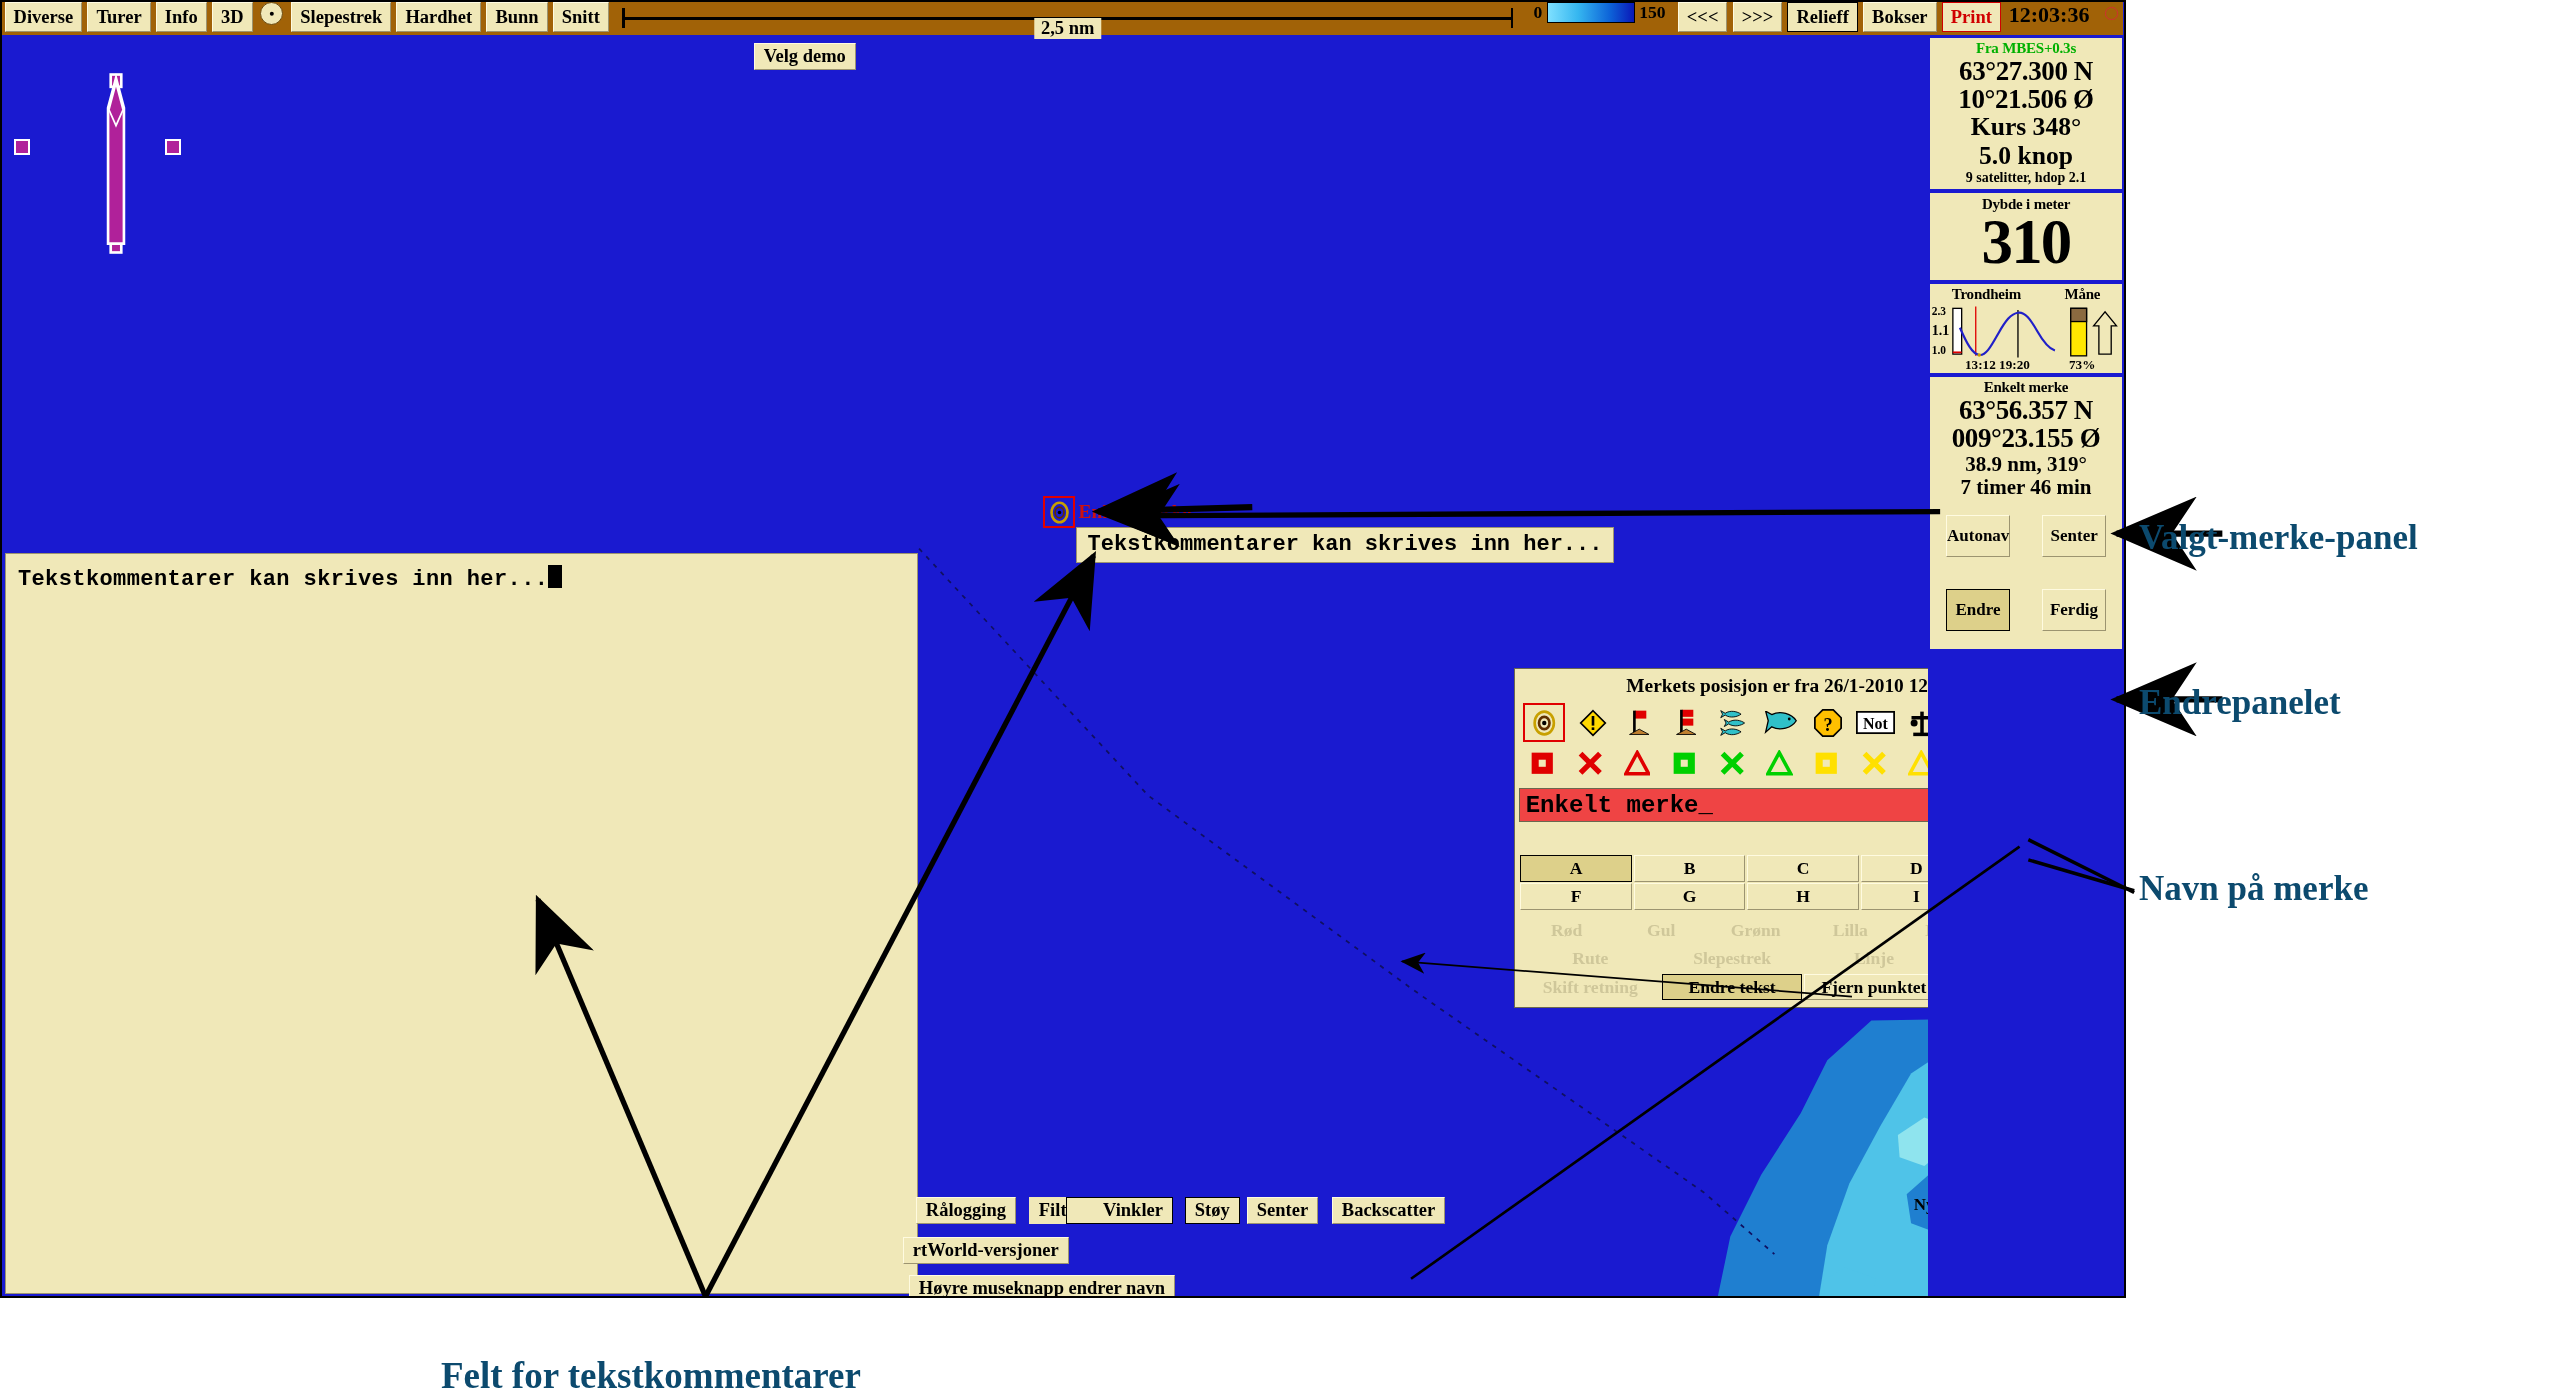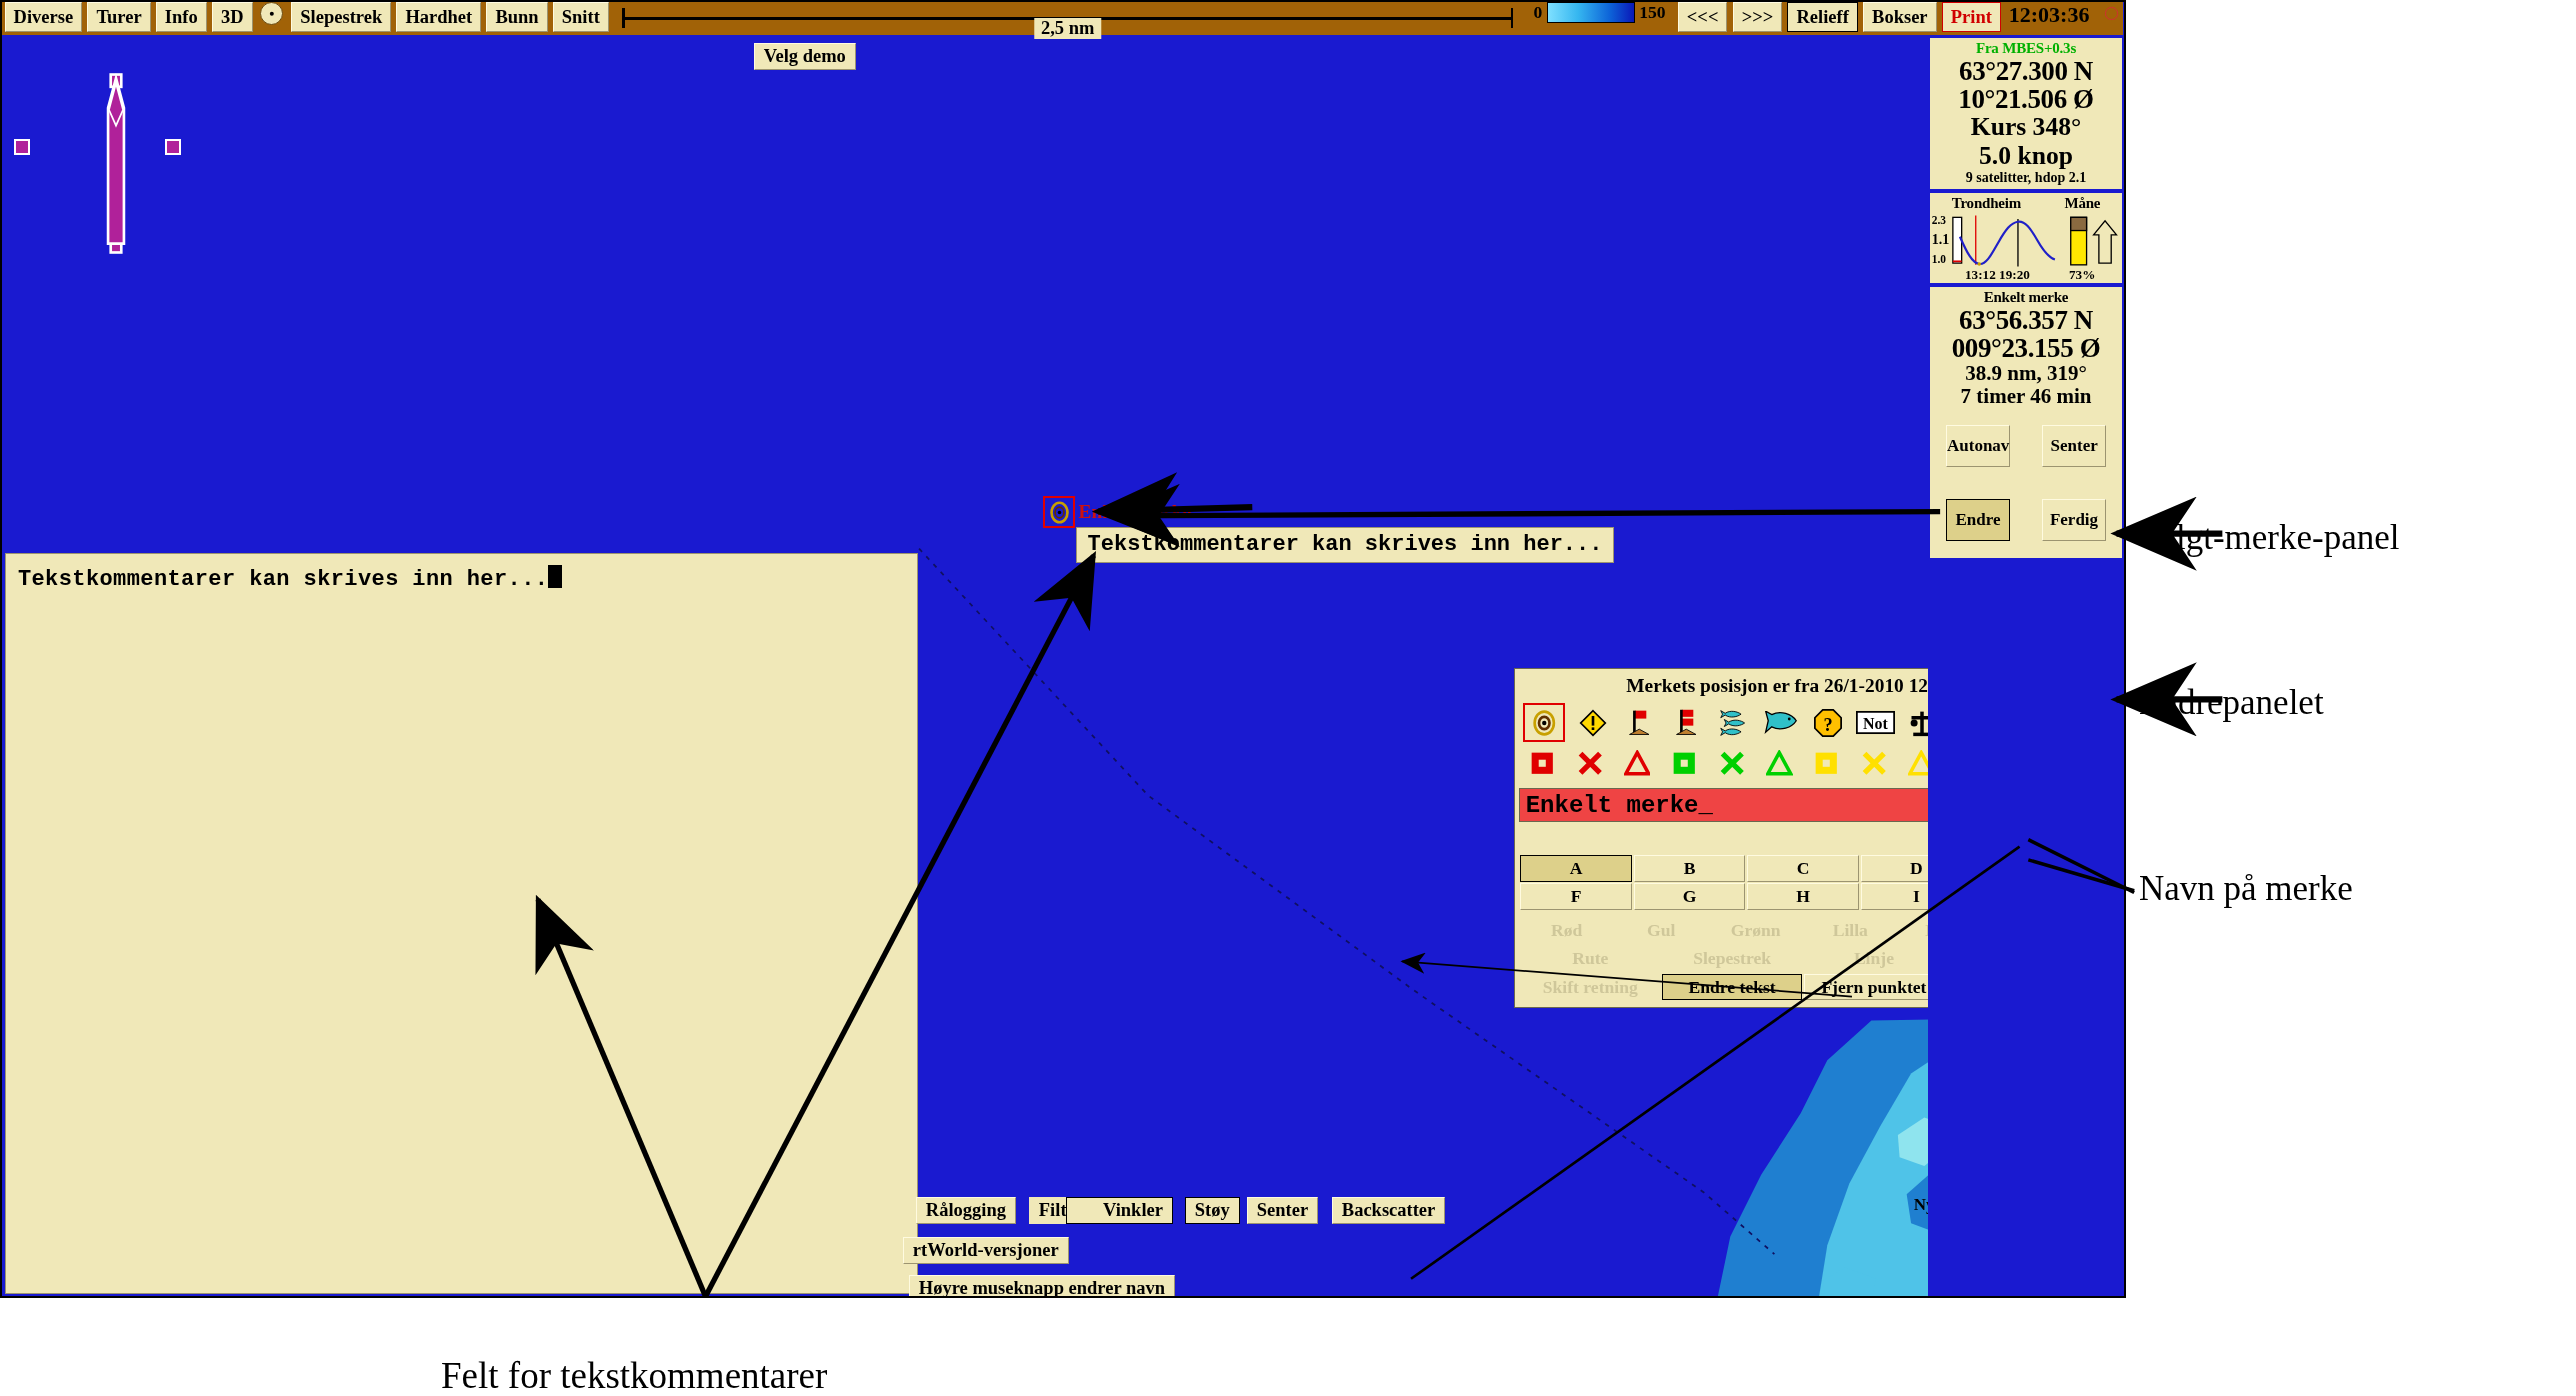--- a/index.html
+++ b/index.html
@@ -202,21 +202,21 @@
   #olexlogo .t { font-size:37px; font-weight:700; line-height:1; letter-spacing:-0.9px; }
   #olexlogo .u { height:6.2px; background:#2020c8; margin-top:1.8px; }
   #cputext {
     position:absolute; right:7px; bottom:81px;
     font-size:17px; font-weight:700; color:#000; white-space:nowrap;
   }
 
   
   .anno {
     position:absolute; font-family:"Liberation Serif", serif;
-    font-weight:400; color:#000000; white-space:nowrap;text-align:right;
+    font-weight:700; color:#0c4a6e; white-space:nowrap;text-align:right;
   }
   #anno-valgt { left:2139px; top:518px; font-size:35px; }
   #anno-endre { left:2139px; top:683px; font-size:35px; }
   #anno-navn  { left:2139px; top:869px; font-size:35px; }
   #anno-felt  { left:441px;  top:1333px; font-size:37px;margin-top:21px; }
 
   svg.overlay { position:absolute; left:0; top:0; width:2576px; height:1397px; pointer-events:none; }
 </style>
 </head>
 <body>
@@ -529,20 +529,24 @@
 
       <div class="panel" style="padding:1.8px 0 3.5px;">
         <div class="p-cap green">Fra MBES+0.3s</div>
         <div class="p-big">63°27.300 N</div>
         <div class="p-big">10°21.506 Ø</div>
         <div class="p-mid">Kurs 348°</div>
         <div class="p-mid">5.0 knop</div>
         <div class="p-small">9 satelitter, hdop 2.1</div>
       </div>
 
+      <div class="panel" style="padding:2.6px 0 7px;">
+        <div class="p-cap">Dybde i meter</div>
+        <div class="p-huge">310</div>
+      </div>
 
       <div class="panel" id="tidepanel" style="padding:1.8px 0 1.8px;">
         <div style="display:flex;justify-content:space-around;">
           <span class="p-cap">Trondheim</span>
           <span class="p-cap">Måne</span>
         </div>
         <div class="tidewrap">
           <svg width="190" height="67" viewBox="0 0 216 76">
             <text x="2" y="14" font-size="13" font-weight="700" font-family="Liberation Serif, serif">2.3</text>
             <text x="2" y="36" font-size="16" font-weight="700" font-family="Liberation Serif, serif">1.1</text>

